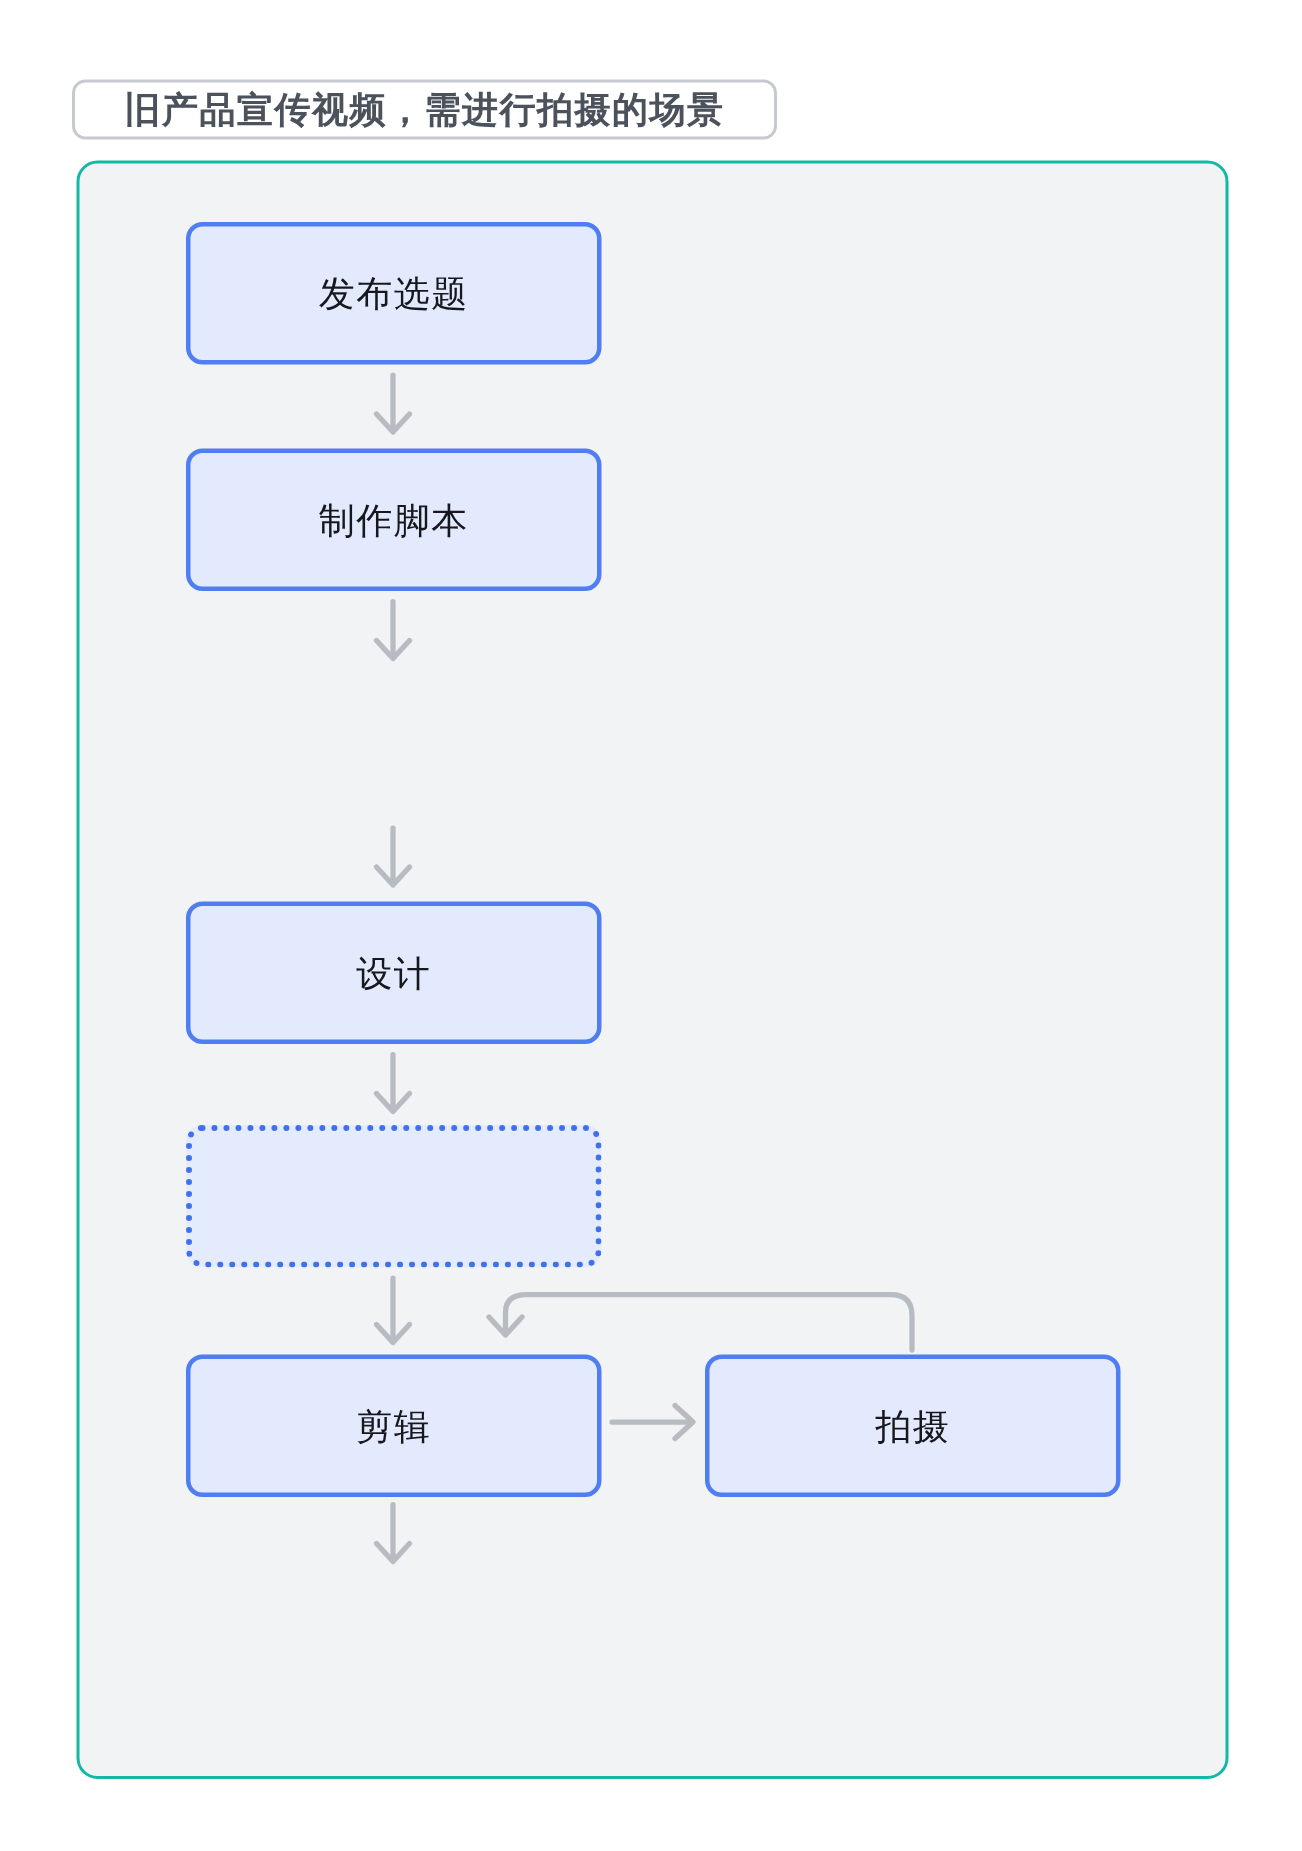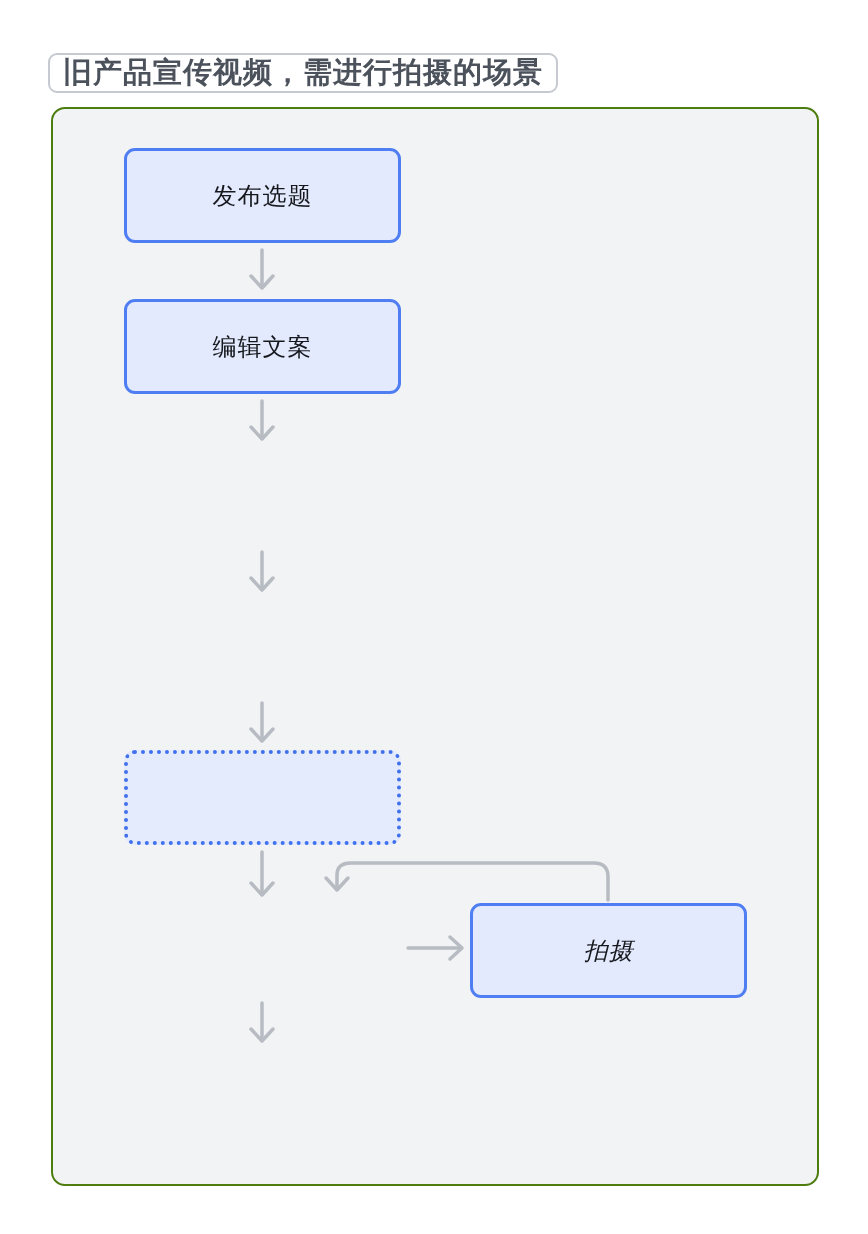--- a/index.html
+++ b/index.html
@@ -13,31 +13,31 @@
   
   .title-badge {
     position: absolute; left: 48px; top: 53px;
     height: 40px; min-width: 470px;
     display: inline-flex; align-items: center; justify-content: center;
     padding: 0 13px;
     background: #ffffff;
     border: 2px solid #c6cad0;
     border-radius: 9px;
     color: #4c525c;
-    font-size: 29px; font-weight: bold;
+    font-size: 24px; font-weight: bold;
     letter-spacing: 1px;
     white-space: nowrap;
   }
 
   
   .canvas-panel {
     position: absolute; left: 51px; top: 107px;
     width: 768px; height: 1079px;
     background: #f2f3f5;
-    border: 2px solid #4d7c0f;
+    border: 2px solid #14b8a6;
     border-radius: 14px;
   }
 
   
   .node {
     position: absolute;
     width: 277px; height: 95px;
     background: #e3eafd;
     border: 3px solid #4f7df2;
     border-radius: 11px;
@@ -45,21 +45,21 @@
     font-size: 24px; color: #16181d;
     letter-spacing: 1px;
   }
   .node.dashed {
     border: 4px dotted #4070ec;
     border-radius: 11px;
     background: #e4ebfd;
   }
 
   .col1 { left: 71px; }
-  .col2 { left: 417px; font-style: italic; }
+  .col2 { left: 417px; }
 
   .edges {
     position: absolute; left: 0; top: 0;
     width: 764px; height: 1075px;
     pointer-events: none;
   }
   .edges path, .edges line, .edges polyline {
     stroke: #b7bbc2; stroke-width: 3.5;
     stroke-linecap: round; stroke-linejoin: round;
     fill: none;
@@ -96,24 +96,26 @@
 
       <line x1="355" y1="839" x2="406" y2="839"></line>
       <polyline points="397,828 409,839 397,850"></polyline>
 
       <line x1="209" y1="894" x2="209" y2="929"></line>
       <polyline points="198,920 209,932 220,920"></polyline>
     </svg>
 
     <div class="node col1" style="top:39px">发布选题</div>
 
-    <div class="node col1" style="top:190px">编辑文案</div>
+    <div class="node col1" style="top:190px">制作脚本</div>
 
 
+    <div class="node col1" style="top:492px">设计</div>
 
     <div class="node dashed col1" style="top:641px"></div>
 
+    <div class="node col1" style="top:794px">剪辑</div>
 
     <div class="node col2" style="top:794px">拍摄</div>
 
 
   </div>
 </div>
 
 </body></html>

